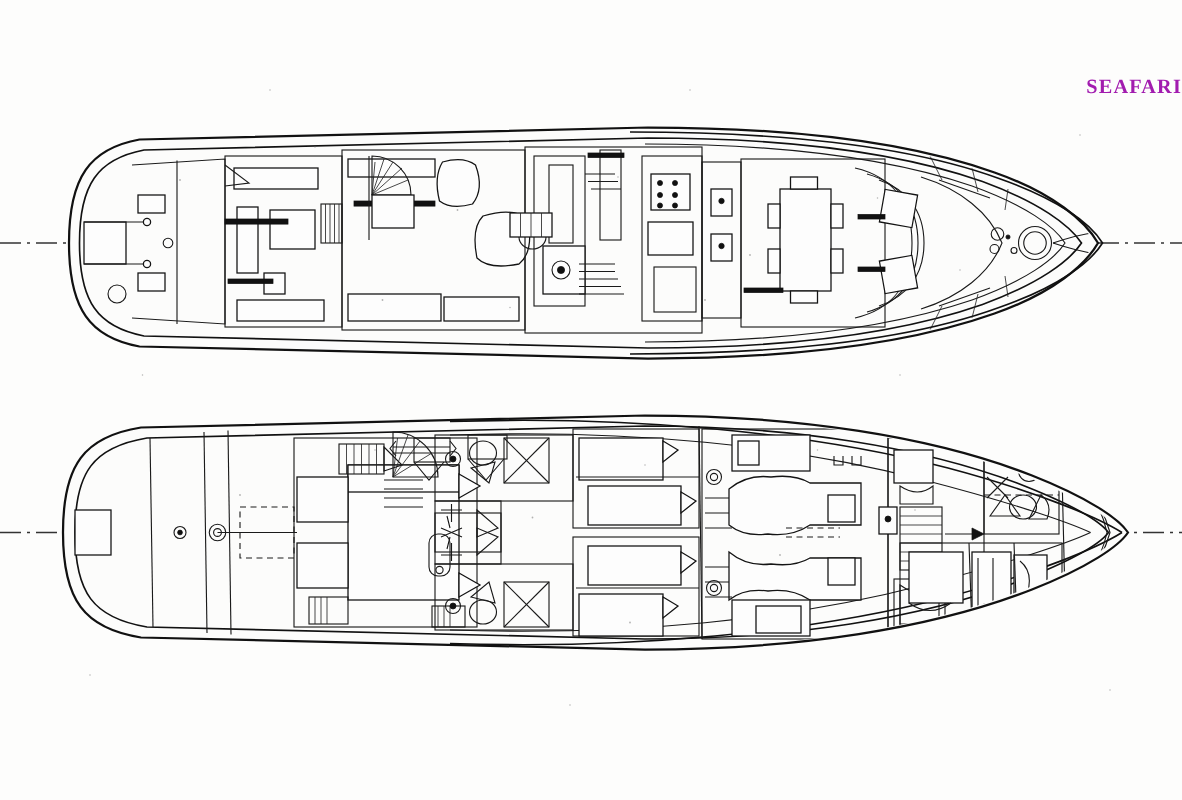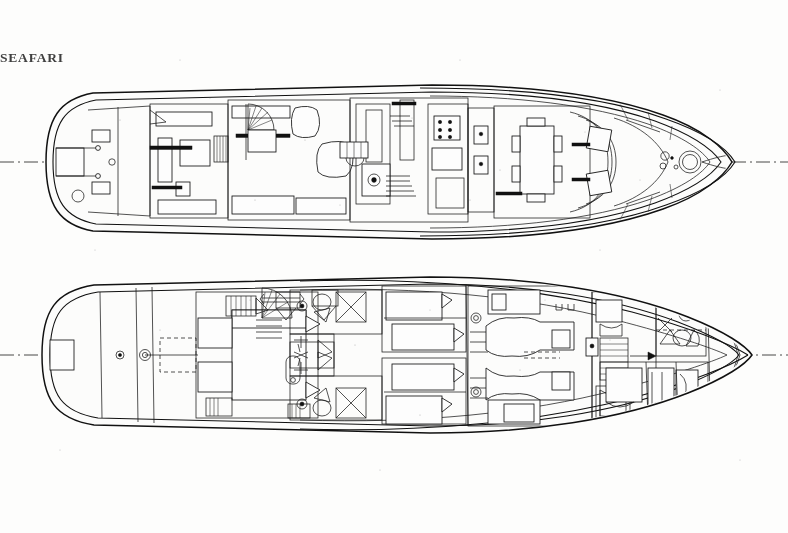--- a/index.html
+++ b/index.html
@@ -15,26 +15,26 @@
     width: 788px;
     height: 533px;
     background: #fdfdfc;
     overflow: hidden;
   }
   #title {
     position: absolute;
     left: 0;
     top: 50px;
     width: 788px;
-    text-align: left;
+    text-align: right;
     font-family: "Liberation Serif", serif;
     font-weight: bold;
     font-size: 13.5px;
     letter-spacing: 0.8px;
-    color: #404040;
+    color: #a21caf;
   }
   svg.plan {
     position: absolute;
     left: 0;
     top: 0;
   }
   .hull { fill: #fcfcfb; stroke: #111; stroke-width: 1.5; }
   .hull2 { fill: none; stroke: #111; stroke-width: 1.1; }
   .thin { fill: none; stroke: #1a1a1a; stroke-width: 0.75; }
   .vthin { fill: none; stroke: #222; stroke-width: 0.55; }

